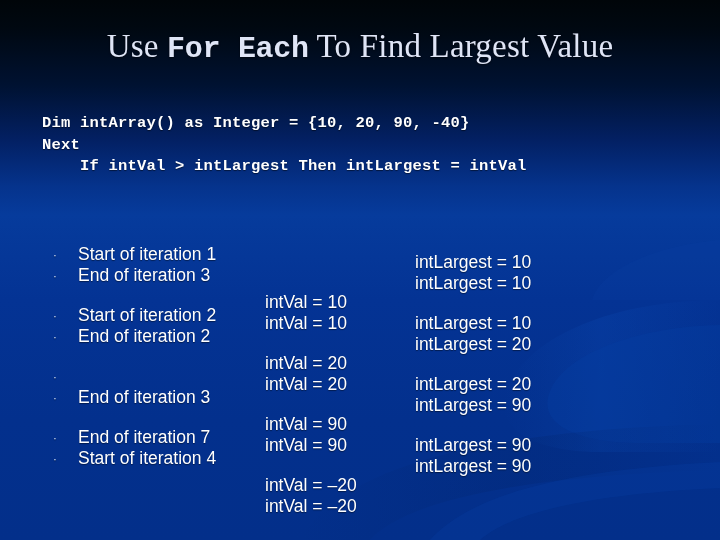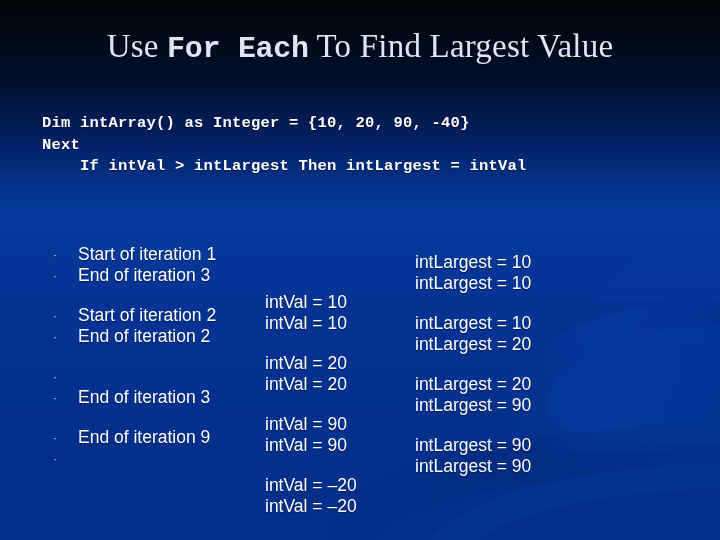--- a/index.html
+++ b/index.html
@@ -176,25 +176,26 @@
         <div class="trace-row">
           <span class="bullet">·</span>
           <span class="col-label">End of iteration 3</span>
           <span class="col-val">intVal = 90</span>
           <span class="col-largest">intLargest = 90</span>
         </div>
       </div>
       <div class="trace-group">
         <div class="trace-row">
           <span class="bullet">·</span>
-          <span class="col-label">End of iteration 9</span>
+          <span class="col-label">End of iteration 7</span>
           <span class="col-val">intVal = –20</span>
           <span class="col-largest">intLargest = 90</span>
         </div>
         <div class="trace-row">
           <span class="bullet">·</span>
+          <span class="col-label">Start of iteration 4</span>
           <span class="col-val">intVal = –20</span>
           <span class="col-largest">intLargest = 90</span>
         </div>
       </div>
     </div>
 
 </div>
 
 </body></html>

